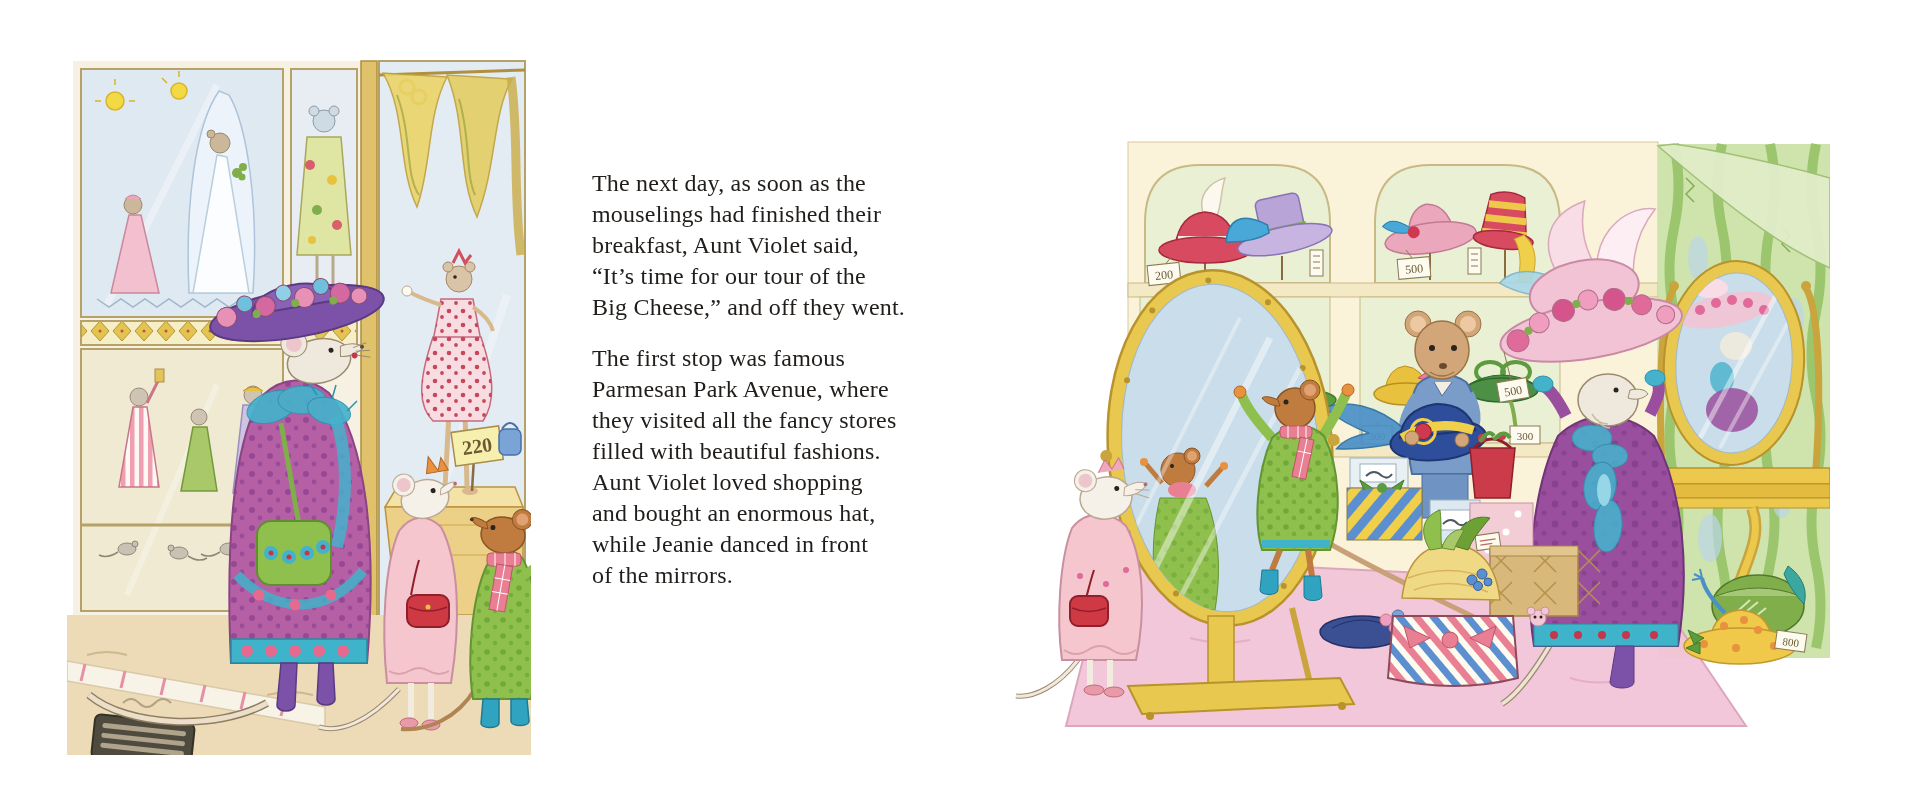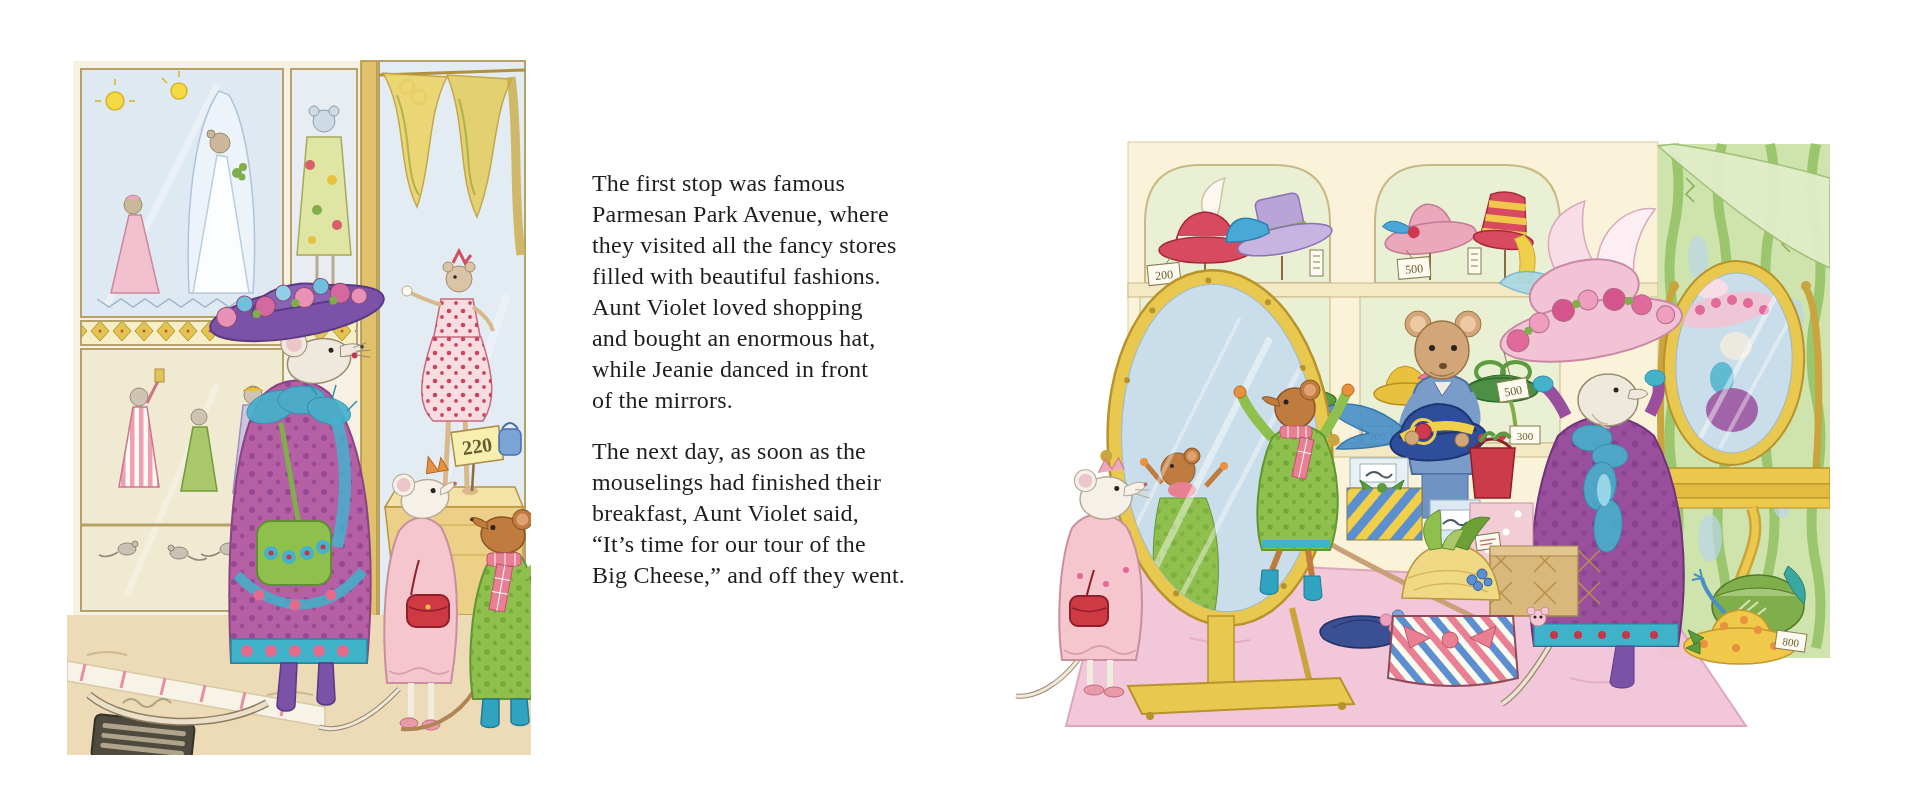--- a/index.html
+++ b/index.html
@@ -301,33 +301,33 @@
             <line x1="434" y1="510" x2="434" y2="556" stroke="#ffffff" stroke-width="1"></line>
           </g>
         </g>
         <path d="M416,644 L414,668 C414,674 432,674 432,668 L432,644 Z" fill="#2fa3bf" stroke="#1f7a92" stroke-width="1.5"></path>
         <path d="M444,644 L444,666 C444,672 462,672 462,666 L460,644 Z" fill="#2fa3bf" stroke="#1f7a92" stroke-width="1.5"></path>
       </g>
     </svg>
   </div>
 
   <div class="text-block">
+    <p>The next day, as soon as the
+mouselings had finished their
+breakfast, Aunt Violet said,
+“It’s time for our tour of the
+Big Cheese,” and off they went.</p>
     <p>The first stop was famous
 Parmesan Park Avenue, where
 they visited all the fancy stores
 filled with beautiful fashions.
 Aunt Violet loved shopping
 and bought an enormous hat,
 while Jeanie danced in front
 of the mirrors.</p>
-    <p>The next day, as soon as the
-mouselings had finished their
-breakfast, Aunt Violet said,
-“It’s time for our tour of the
-Big Cheese,” and off they went.</p>
   </div>
 
   <div class="illustration" style="left:1010px;top:138px;width:820px;height:590px;">
     <svg viewBox="0 0 820 590">
       <defs>
         <pattern id="rpGrn" width="16" height="16" patternUnits="userSpaceOnUse">
           <circle cx="4" cy="5" r="2.8" fill="#69a433" opacity="0.8"></circle>
             <circle cx="12" cy="12" r="2.2" fill="#69a433" opacity="0.7"></circle>
         </pattern>
         <pattern id="rpPurp" width="20" height="20" patternUnits="userSpaceOnUse">

